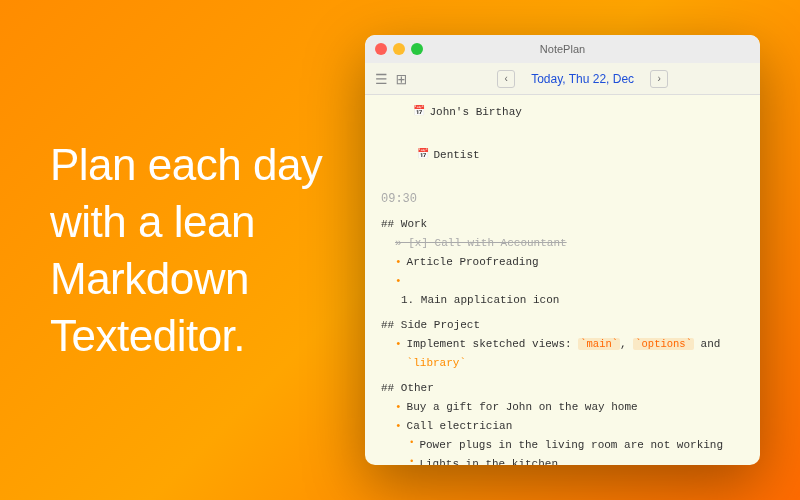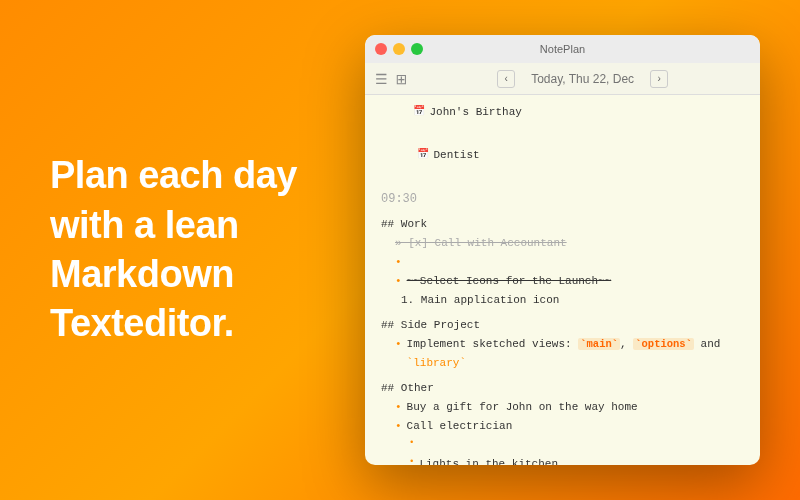--- a/index.html
+++ b/index.html
@@ -15,22 +15,22 @@
       justify-content: space-between;
       padding: 0 40px 0 50px;
     }
 
     .left-text {
       color: white;
       max-width: 300px;
     }
 
     .left-text h1 {
-      font-size: 38px;
-      font-weight: 700;
+      font-size: 44px;
+      font-weight: 400;
       line-height: 1.3;
       letter-spacing: -0.5px;
     }
 
     
     .mac-window {
       width: 395px;
       height: 430px;
       background: #FAFAE8;
       border-radius: 10px;
@@ -107,21 +107,21 @@
       display: flex;
       align-items: center;
       justify-content: center;
       font-size: 10px;
       color: #666;
       cursor: pointer;
     }
 
     .nav-date {
       font-size: 12px;
-      color: #737373;
+      color: #1d4ed8;
       padding: 2px 8px;
     }
 
     
     .content {
       flex: 1;
       overflow-y: auto;
       padding: 8px 16px 10px 16px;
       font-family: 'Menlo', 'Monaco', 'Courier New', monospace;
       font-size: 11px;
@@ -159,21 +159,20 @@
 
     .text-orange { color: #FF8C00; }
     .text-gray { color: #AAA; }
 
     .backtick { 
       background: rgba(255,140,0,0.15); 
       color: #FF6600; 
       padding: 0 2px; 
       border-radius: 2px;
       font-size: 10.5px;
-      font-weight: bold;
     }
 
     .num-list { padding-left: 20px; color: #333; }
 
     .section-gap { height: 6px; }
   </style>
 </head>
 <body>
 
 <div class="left-text">
@@ -217,24 +216,24 @@
     <div class="section-gap"></div>
 
     <div class="line">
       <span class="heading">## Work</span>
     </div>
     <div class="line indent-1">
       <span class="text-gray strikethrough">» [x] Call with Accountant</span>
     </div>
     <div class="line indent-1">
       <span class="bullet-orange">•</span>
-    </div>
-    <div class="line indent-1">
-      <span class="bullet-orange">•</span>
-      <span><span style="text-decoration:line-through;">~~Select Icons for the Launch~~</span></span>
+      <span>Article Proofreading</span>
+    </div>
+    <div class="line indent-1">
+      <span class="bullet-orange">•</span>
     </div>
     <div class="line indent-2 num-list">
       <span>1. Main application icon</span>
     </div>
 
     <div class="section-gap"></div>
 
     <div class="line">
       <span class="heading">## Side Project</span>
     </div>
@@ -251,20 +250,21 @@
     <div class="line indent-1">
       <span class="bullet-orange">•</span>
       <span>Buy a gift for John on the way home</span>
     </div>
     <div class="line indent-1">
       <span class="bullet-orange">•</span>
       <span>Call electrician</span>
     </div>
     <div class="line indent-2">
       <span class="bullet-small">•</span>
+      <span>Power plugs in the living room are not working</span>
     </div>
     <div class="line indent-2">
       <span class="bullet-small">•</span>
       <span>Lights in the kitchen</span>
     </div>
 
     <div class="section-gap"></div>
 
     <div class="line">
       <span class="heading">## Sport</span>

